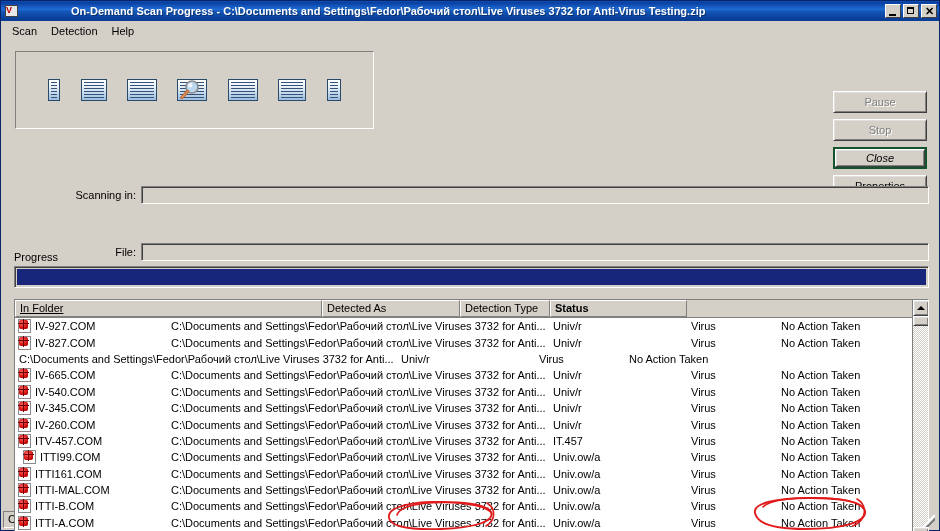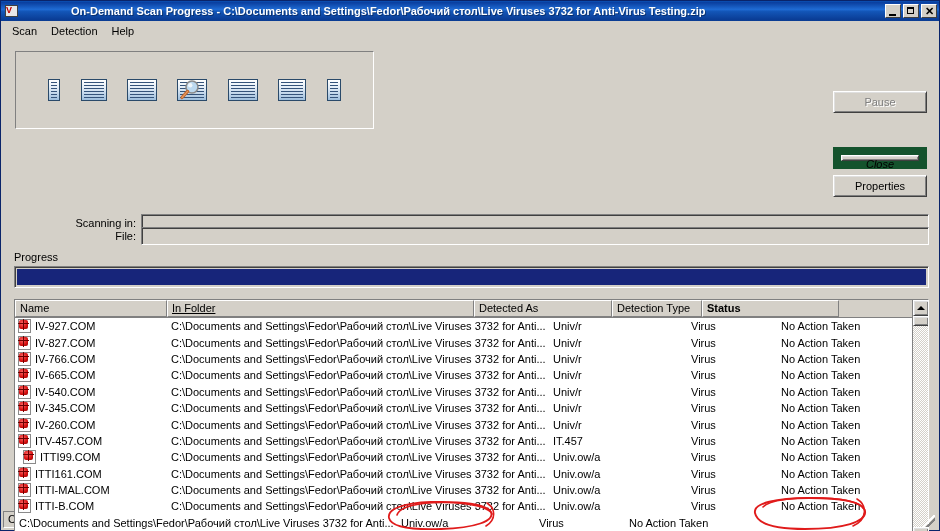--- a/index.html
+++ b/index.html
@@ -170,21 +170,21 @@
     box-shadow: inset 1px 1px 0 #dfdfdf, inset -1px -1px 0 #808080;
     font: 11px "Liberation Sans", sans-serif;
     color: #000;
     text-align: center;
     line-height: 20px;
     box-sizing: border-box;
     cursor: default;
   }
   .btn.disabled { color: #808080; text-shadow: 1px 1px 0 #ffffff; }
   .btn.default {
-    border: 8px solid #14532d;
+    border: 2px solid #14532d;
     line-height: 18px;
     box-shadow: none;
     font-style: italic;
   }
   .btn.default .inner {
     display: block;
     height: 100%;
     border: 1px solid;
     border-color: #ffffff #404040 #404040 #ffffff;
     box-shadow: inset 1px 1px 0 #dfdfdf, inset -1px -1px 0 #808080;
@@ -215,23 +215,23 @@
     border: 1px solid;
     border-color: #808080 #ffffff #ffffff #808080;
     box-shadow: inset 1px 1px 0 #404040;
     box-sizing: border-box;
     font-size: 11px;
     line-height: 16px;
     padding: 0 3px;
     overflow: hidden;
     white-space: nowrap;
   }
-  #row-scanning { left: 0px; top: 174px; width: 930px; }
+  #row-scanning { left: 0px; top: 146px; width: 930px; }
   #row-scanning .field-input { width: 788px; }
-  #row-file { left: 0px; top: 187px; width: 930px; }
+  #row-file { left: 0px; top: 203px; width: 930px; }
   #row-file .field-input { width: 788px; }
 
   
   .progress-label {
     position: absolute;
     left: 13px; top: 211px;
     font-size: 11px; color: #000;
   }
   .progress-track {
     position: absolute;
@@ -476,20 +476,21 @@
             <div class="lines"></div>
           </div>
         <div class="doc-icon w7">
             <div class="page"></div>
             <div class="lines"></div>
           </div>
       </div>
     </div>
 
     <div class="btn disabled" id="btn-pause">Pause</div>
+    <div class="btn disabled" id="btn-stop">Stop</div>
     <div class="btn default" id="btn-close">
       <span class="inner">Close</span>
     </div>
     <div class="btn" id="btn-props">Properties</div>
 
     <div class="field-row" id="row-scanning">
       <div class="field-label">Scanning in:</div>
       <div class="field-input"></div>
     </div>
 
@@ -498,21 +499,20 @@
       <div class="field-input"></div>
     </div>
 
     <div class="progress-label">Progress</div>
     <div class="progress-track">
       <div class="progress-fill" id="progress-fill" style="width: 100%; background: rgb(23, 37, 122);"></div>
     </div>
 
     <div class="listview">
       <div class="lv-header" id="lv-header">
-          <div class="lv-col" style="width: 152px;">Name</div>
           <div class="lv-col" style="width: 307px; text-decoration: underline;">In Folder</div>
           <div class="lv-col" style="width: 138px;">Detected As</div>
           <div class="lv-col" style="width: 90px;">Detection Type</div>
           <div class="lv-col" style="width: 137px; font-weight: bold;">Status</div>
         </div>
       <div class="lv-body" id="lv-body">
           <div class="lv-row">
             <div class="cell name" style="width: 152px;">
               <div class="vicon">
                 <div class="pg"></div>
@@ -532,27 +532,20 @@
                 <div class="bug"></div>
               </div>
               <span>IV-827.COM</span>
             </div>
             <div class="cell" style="width: 382px;">C:\Documents and Settings\Fedor\Рабочий стол\Live Viruses 3732 for Anti...</div>
             <div class="cell" style="width: 138px;">Univ/r</div>
             <div class="cell" style="width: 90px;">Virus</div>
             <div class="cell" style="width: 137px;">No Action Taken</div>
           </div>
           <div class="lv-row">
-            <div class="cell name" style="width: 152px;">
-              <div class="vicon">
-                <div class="pg"></div>
-                <div class="bug"></div>
-              </div>
-              <span>IV-766.COM</span>
-            </div>
             <div class="cell" style="width: 382px;">C:\Documents and Settings\Fedor\Рабочий стол\Live Viruses 3732 for Anti...</div>
             <div class="cell" style="width: 138px;">Univ/r</div>
             <div class="cell" style="width: 90px;">Virus</div>
             <div class="cell" style="width: 137px;">No Action Taken</div>
           </div>
           <div class="lv-row">
             <div class="cell name" style="width: 152px;">
               <div class="vicon">
                 <div class="pg"></div>
                 <div class="bug"></div>
@@ -662,20 +655,27 @@
                 <div class="bug"></div>
               </div>
               <span>ITTI-B.COM</span>
             </div>
             <div class="cell" style="width: 382px;">C:\Documents and Settings\Fedor\Рабочий стол\Live Viruses 3732 for Anti...</div>
             <div class="cell" style="width: 138px;">Univ.ow/a</div>
             <div class="cell" style="width: 90px;">Virus</div>
             <div class="cell" style="width: 137px;">No Action Taken</div>
           </div>
           <div class="lv-row">
+            <div class="cell name" style="width: 152px;">
+              <div class="vicon">
+                <div class="pg"></div>
+                <div class="bug"></div>
+              </div>
+              <span>ITTI-A.COM</span>
+            </div>
             <div class="cell" style="width: 382px;">C:\Documents and Settings\Fedor\Рабочий стол\Live Viruses 3732 for Anti...</div>
             <div class="cell" style="width: 138px;">Univ.ow/a</div>
             <div class="cell" style="width: 90px;">Virus</div>
             <div class="cell" style="width: 137px;">No Action Taken</div>
           </div>
         </div>
       <div class="vscroll">
         <div class="vs-btn">
             <div class="arrow-up"></div>
           </div>

